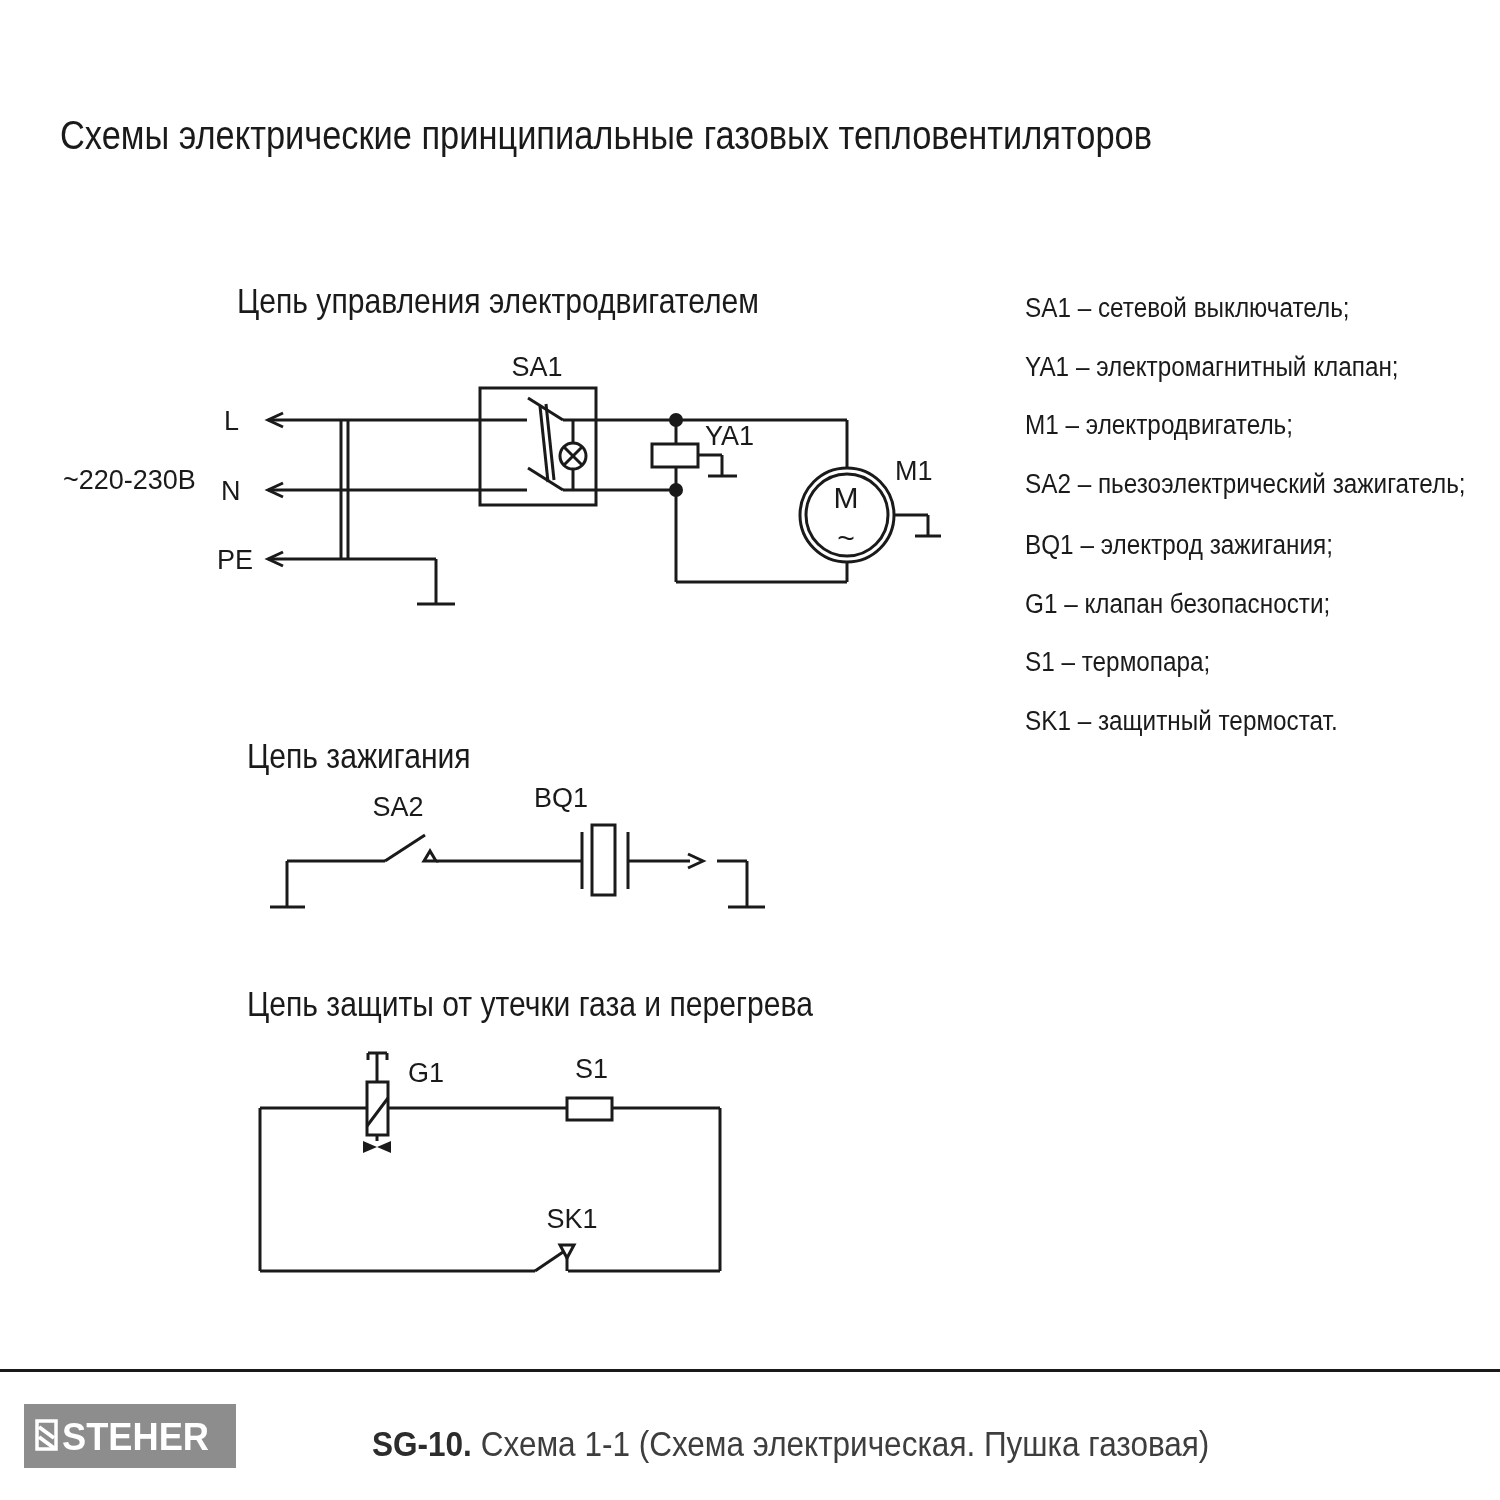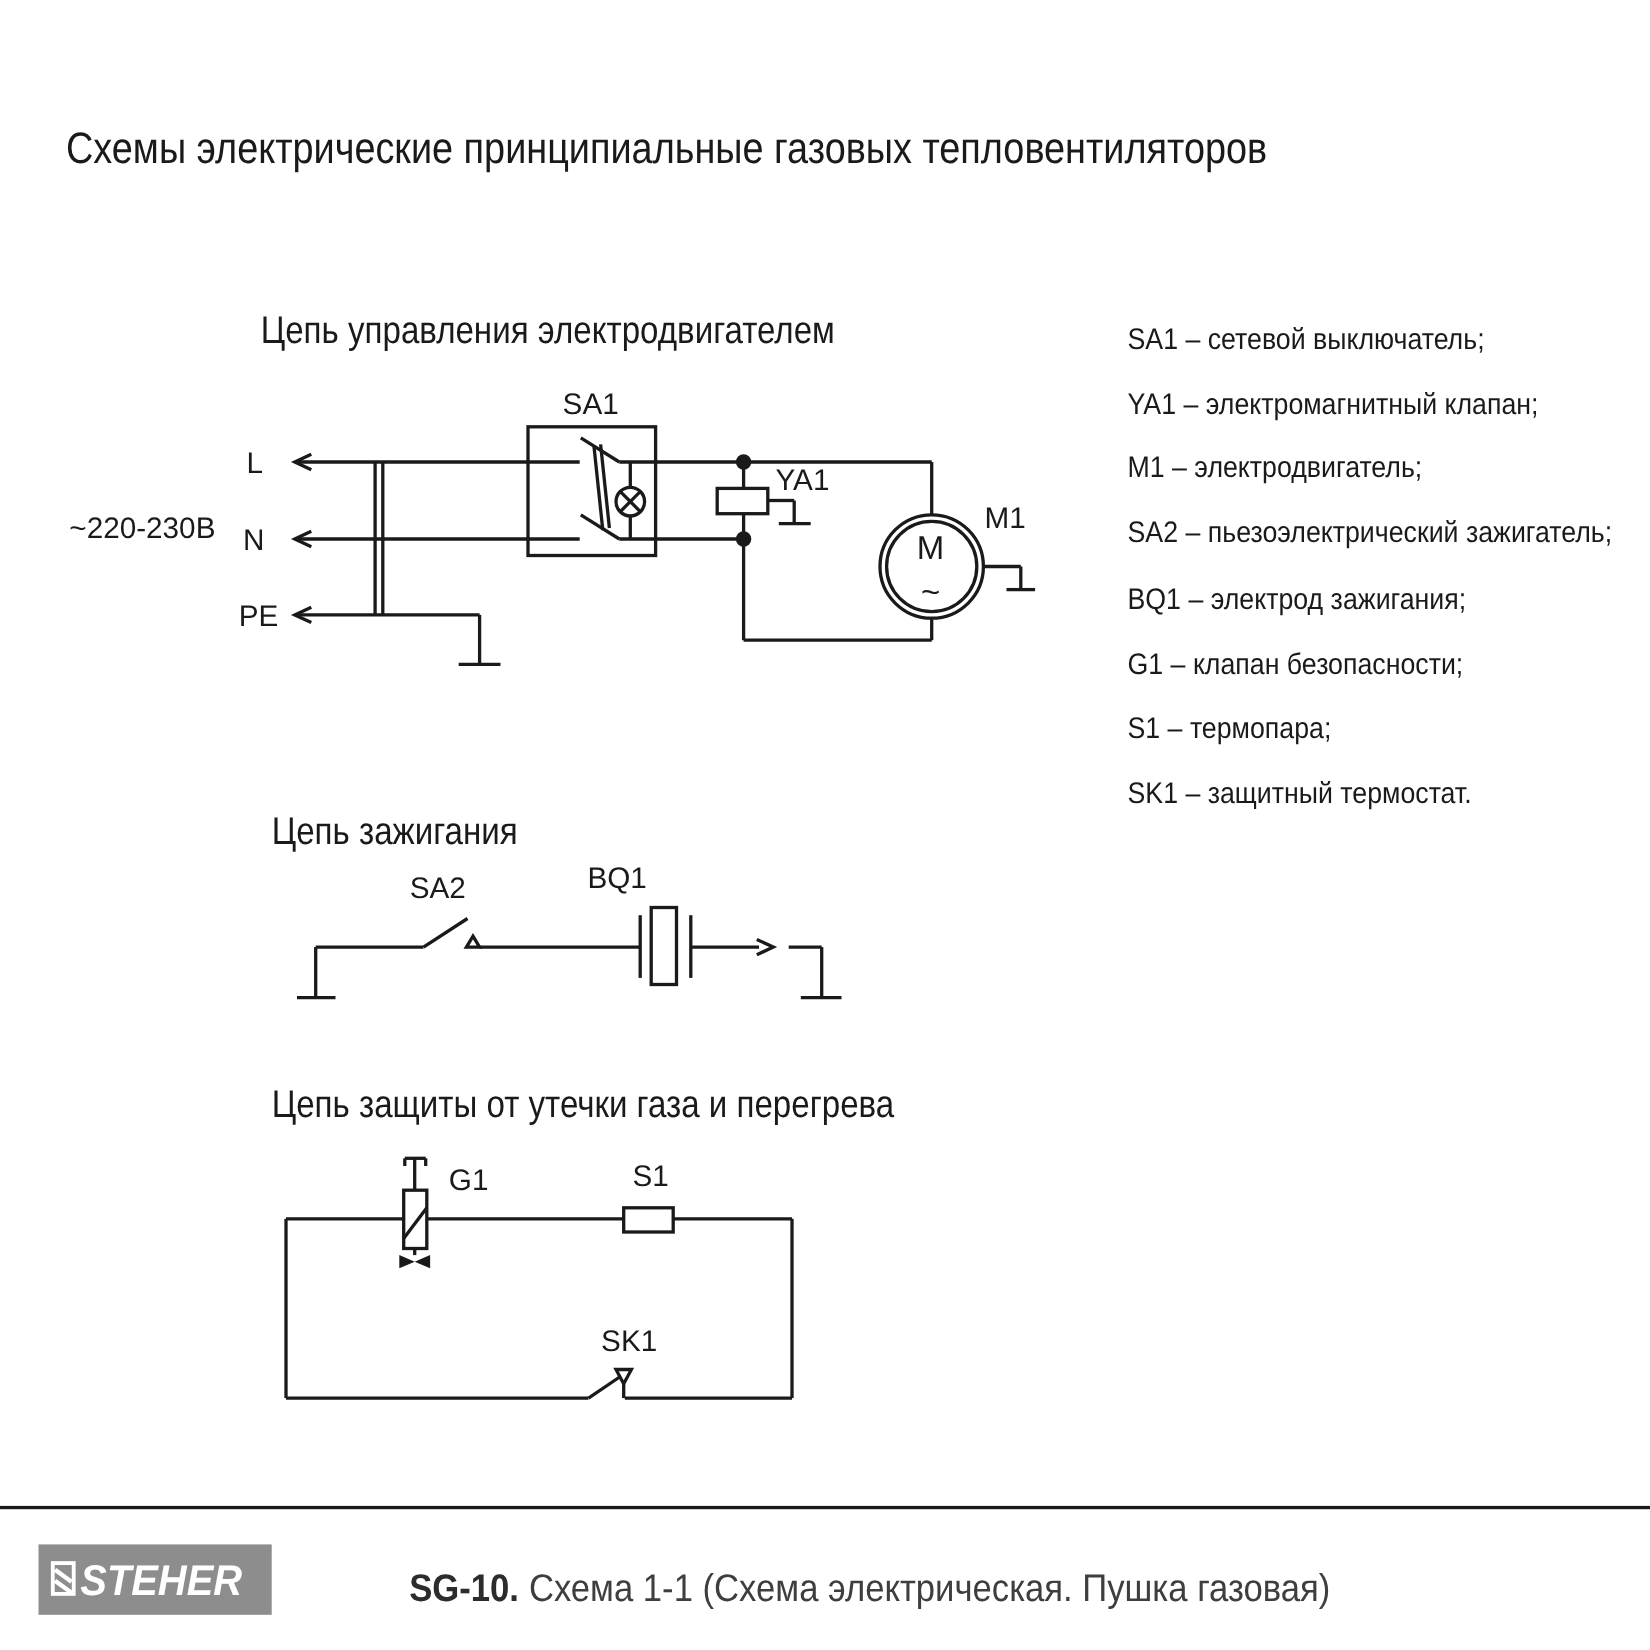--- a/index.html
+++ b/index.html
@@ -25,21 +25,21 @@
   #schematic text{
     fill:#1a1a1a;stroke:none;font-family:"Liberation Sans",sans-serif;font-size:27px;
   }
   .legend{position:absolute;left:1025px;top:0;width:470px;}
   .legend-item{
     position:absolute;left:0;font-size:27px;white-space:nowrap;color:#1a1a1a;
     transform:scaleX(0.9);transform-origin:left top;
   }
   .divider{position:absolute;left:0;top:1369px;width:1500px;height:3px;background:#1a1a1a;}
   .logo-box{
-    position:absolute;left:35px;top:1404px;width:212px;height:64px;background:#8d8d8d;font-style:italic;
+    position:absolute;left:24px;top:1404px;width:212px;height:64px;background:#8d8d8d;
   }
   .footer-line{
     position:absolute;left:372px;top:1424px;font-size:35px;white-space:nowrap;color:#3e3e3e;
     transform:scaleX(0.9);transform-origin:left top;
   }
   .footer-line .model{font-weight:700;color:#2c2c2c;}
   .footer-line .caption{font-weight:400;color:#3e3e3e;margin-left:10px;}
 </style>
 </head>
 <body>

